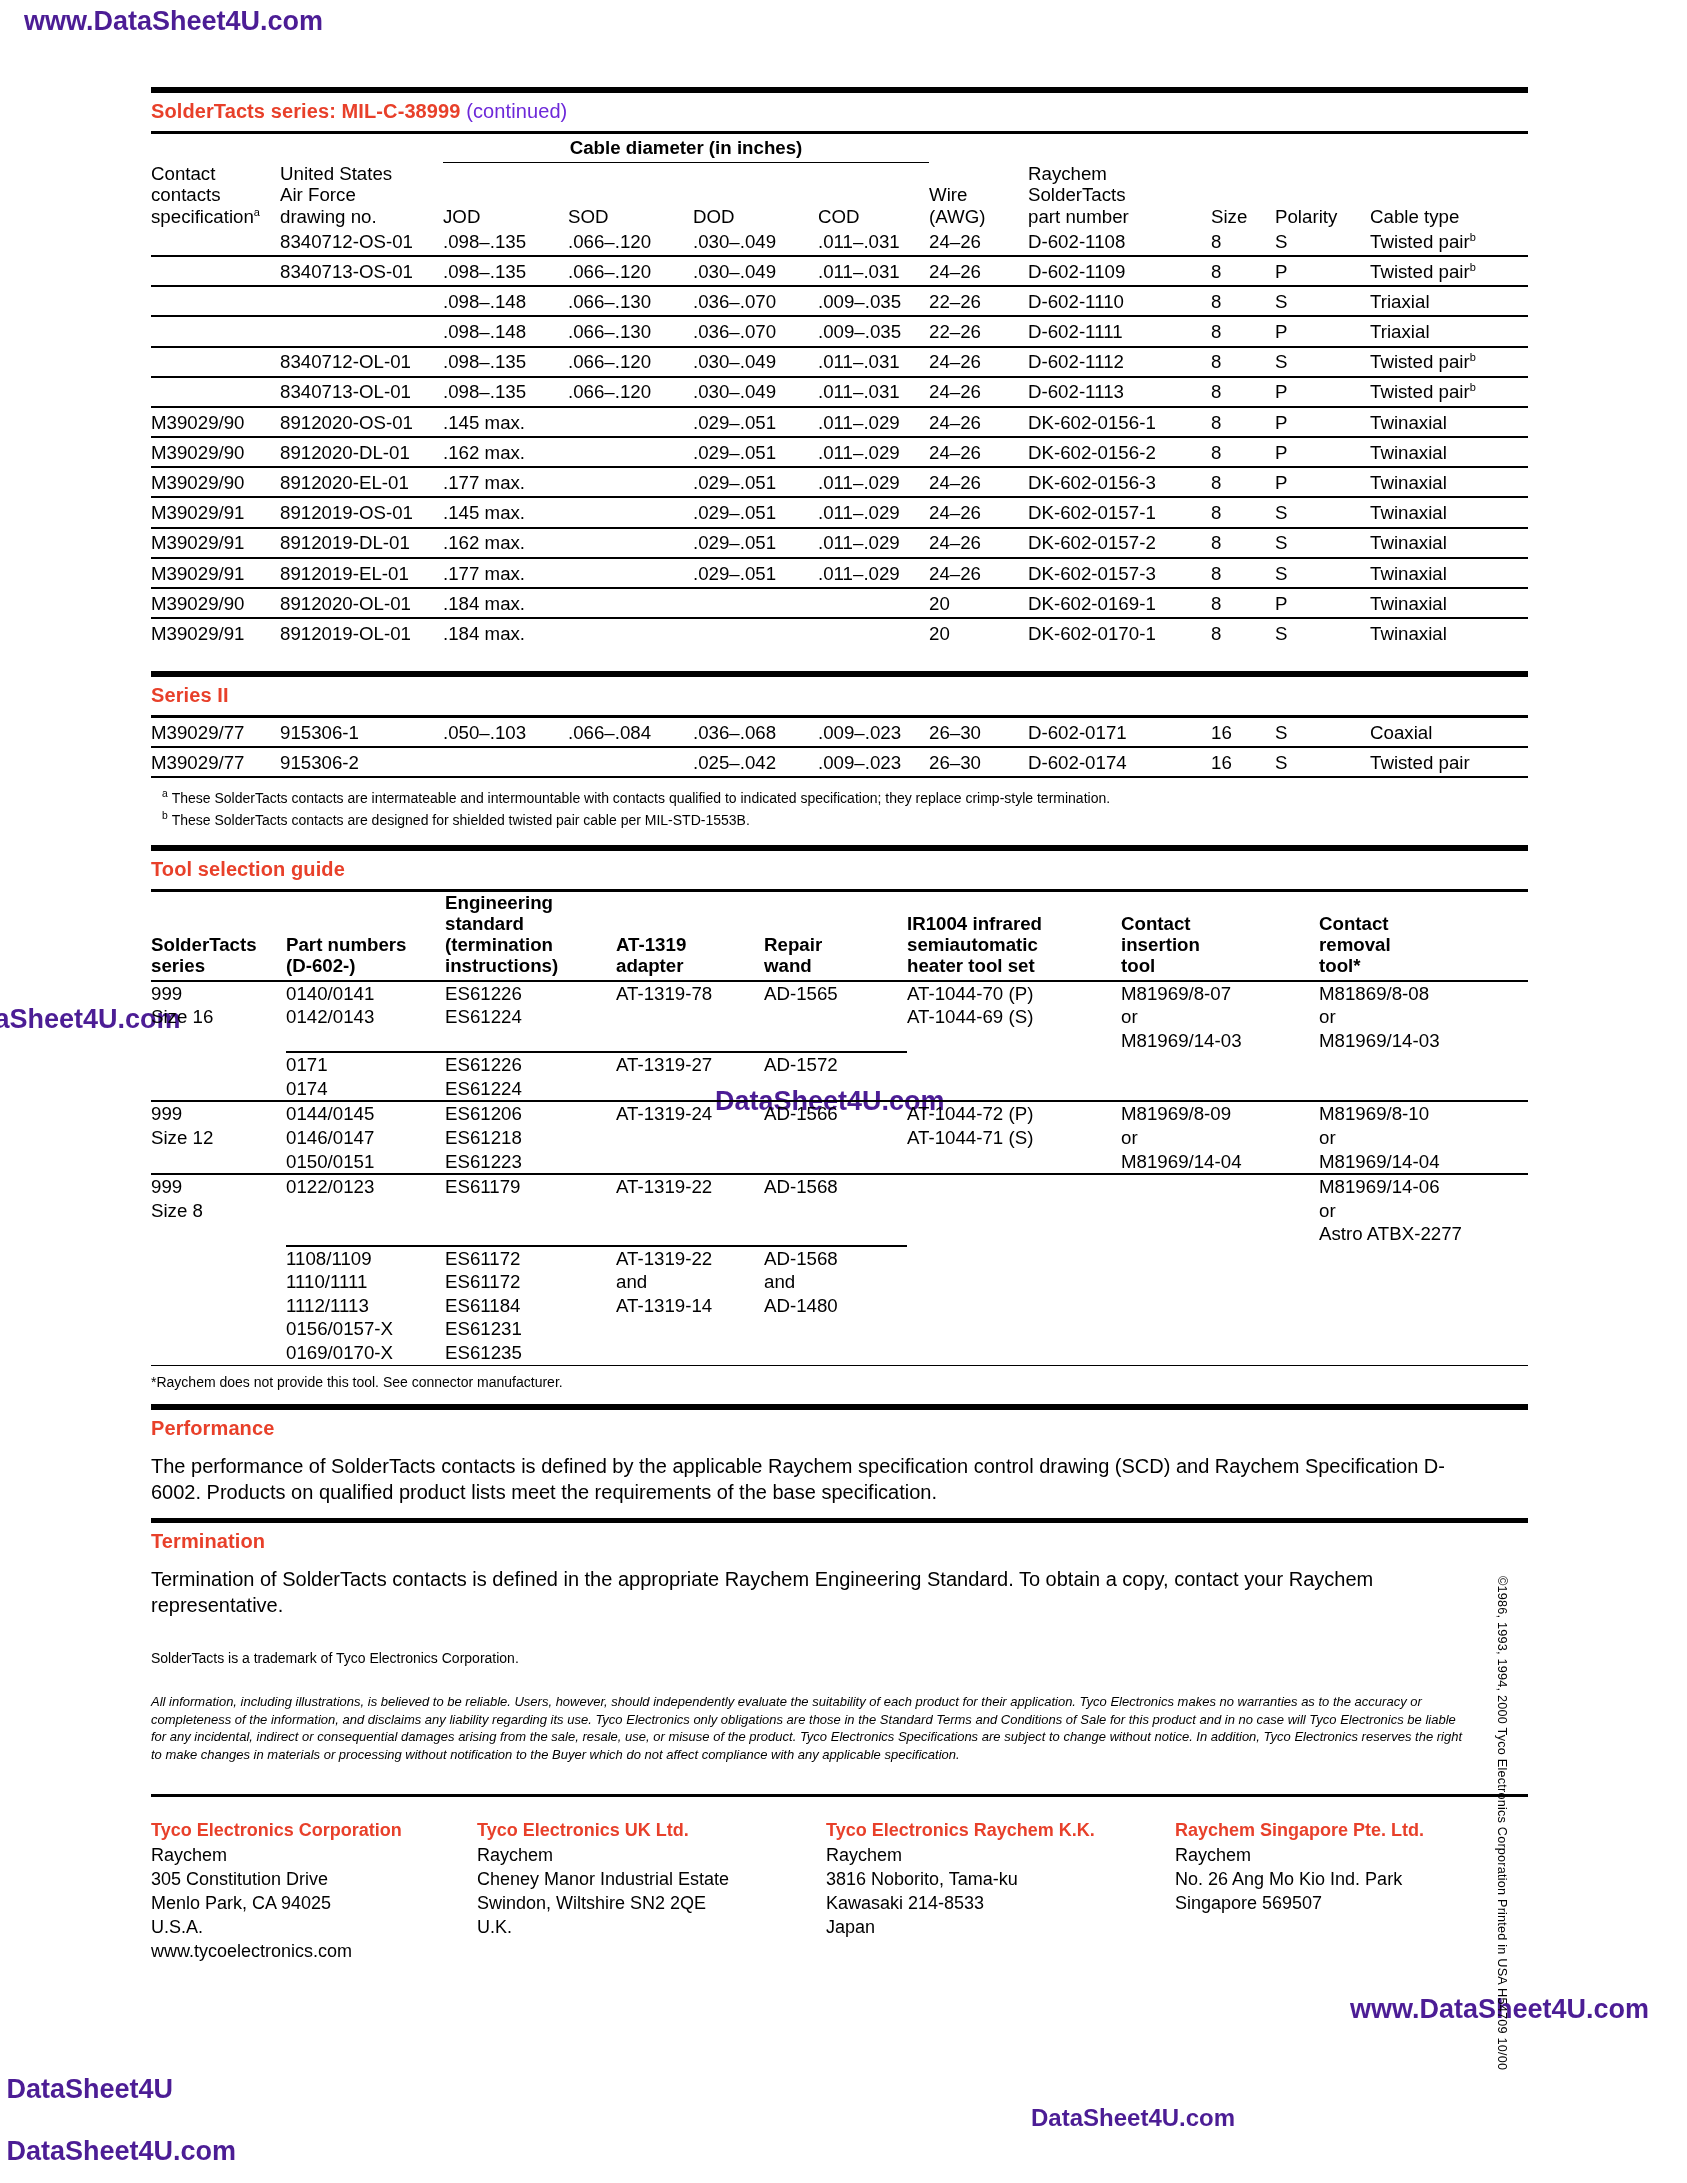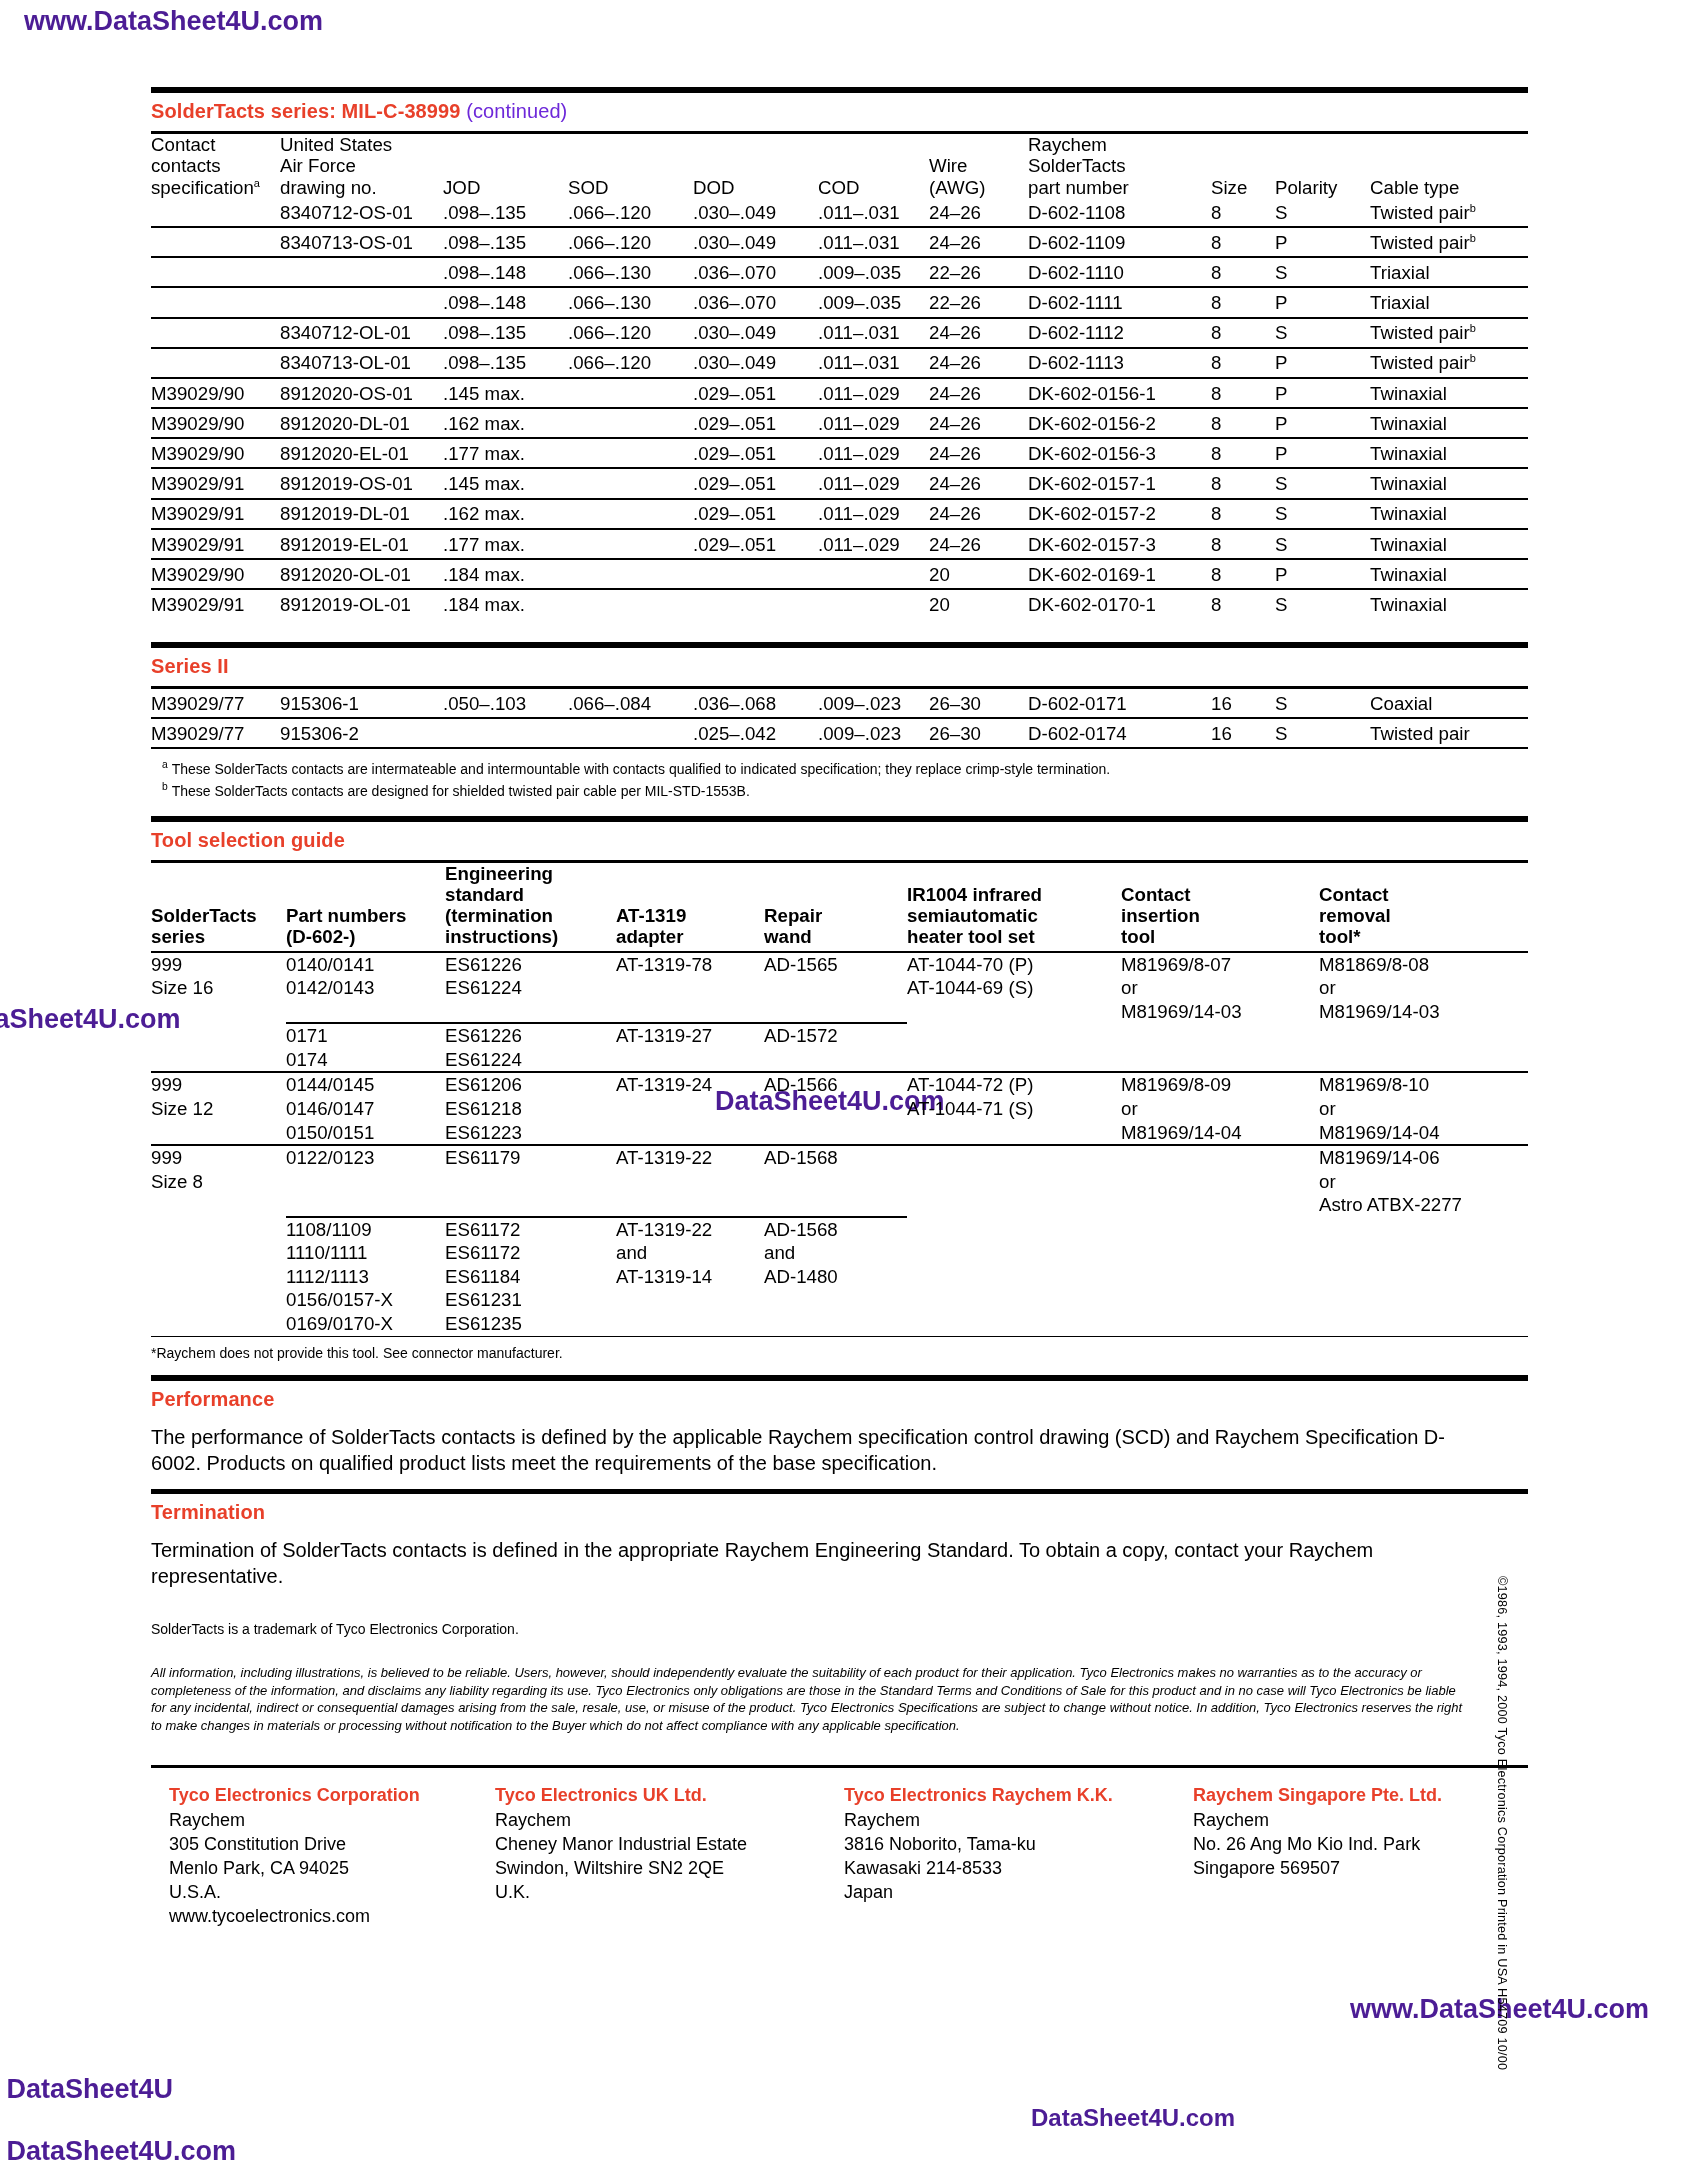--- a/index.html
+++ b/index.html
@@ -170,22 +170,21 @@
     font-style: italic;
     font-size: 13px;
     line-height: 1.37;
     padding: 27px 0 0 0;
     max-width: 1318px;
   }
 
   
   .addr-wrap {
     display: flex;
-    padding-top: 16px;
-    margin-left: 18px;
+    padding-top: 22px;
   }
   .addr-col { font-size: 18px; line-height: 1.33; }
   .addr-col .co {
     color: #e8402a;
     font-weight: bold;
     font-size: 18px;
     padding-bottom: 0.8px;
   }
   .a1 { width: 326px; }
   .a2 { width: 349px; }
@@ -237,20 +236,33 @@
           <col class="c-sod">
         <col class="c-dod">
           <col class="c-cod">
           <col class="c-awg">
           <col class="c-pn">
         <col class="c-size">
           <col class="c-pol">
           <col class="c-ct">
       </colgroup>
       <tbody>
+          <tr>
+        <td style="height:29px"></td>
+            <td></td>
+        <td colspan="4">
+          <div class="spanhead">Cable diameter (in inches)</div>
+          <div class="spanhead-line"></div>
+        </td>
+        <td></td>
+            <td></td>
+            <td></td>
+            <td></td>
+            <td></td>
+      </tr>
       <tr>
         <td class="hdr-cell">
           <div>Contact</div>
           <div>contacts</div>
           <div><span>specification</span><sup class="fn">a</sup></div>
         </td>
         <td class="hdr-cell">
           <div>United States</div>
           <div>Air Force</div>
           <div>drawing no.</div>

